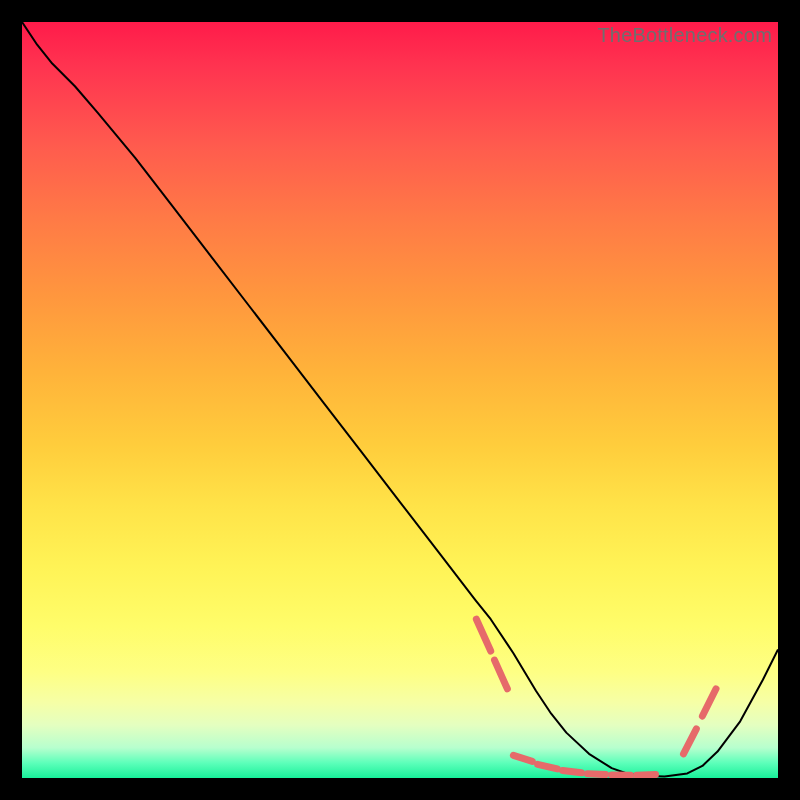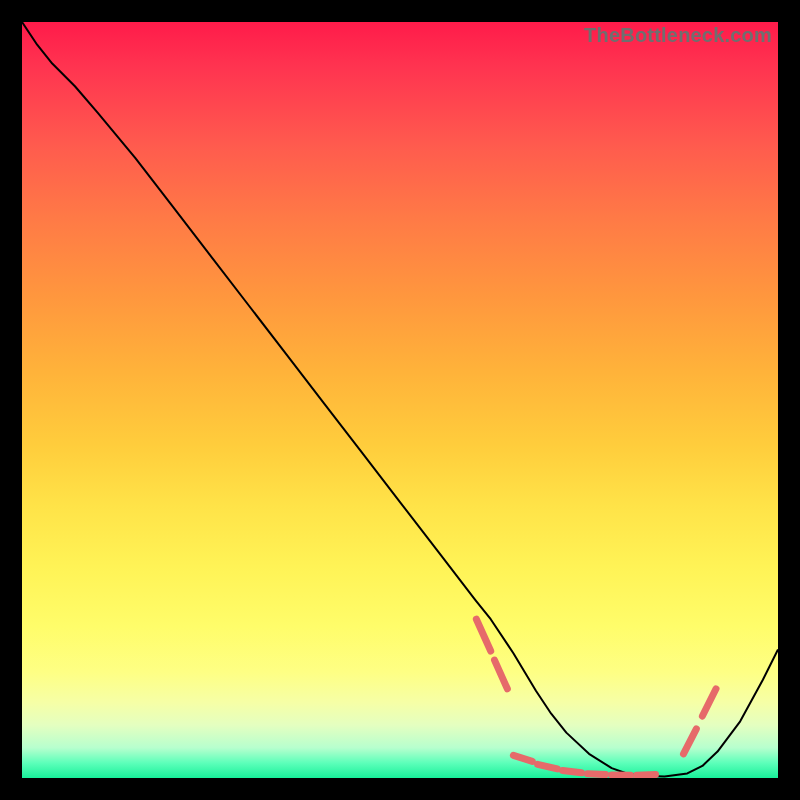--- a/index.html
+++ b/index.html
@@ -51,21 +51,21 @@
     width: 756px;
     height: 756px;
   }
   .watermark {
     position: absolute;
     top: 2px;
     right: 6px;
     color: #6f6f6f;
     font-size: 20px;
     letter-spacing: 0.2px;
-    font-weight: 700;
+    font-weight: 400;
     user-select: none;
   }
   .curve {
     fill: none;
     stroke: #000;
     stroke-width: 2;
     stroke-linejoin: round;
   }
   .dash {
     fill: none;

